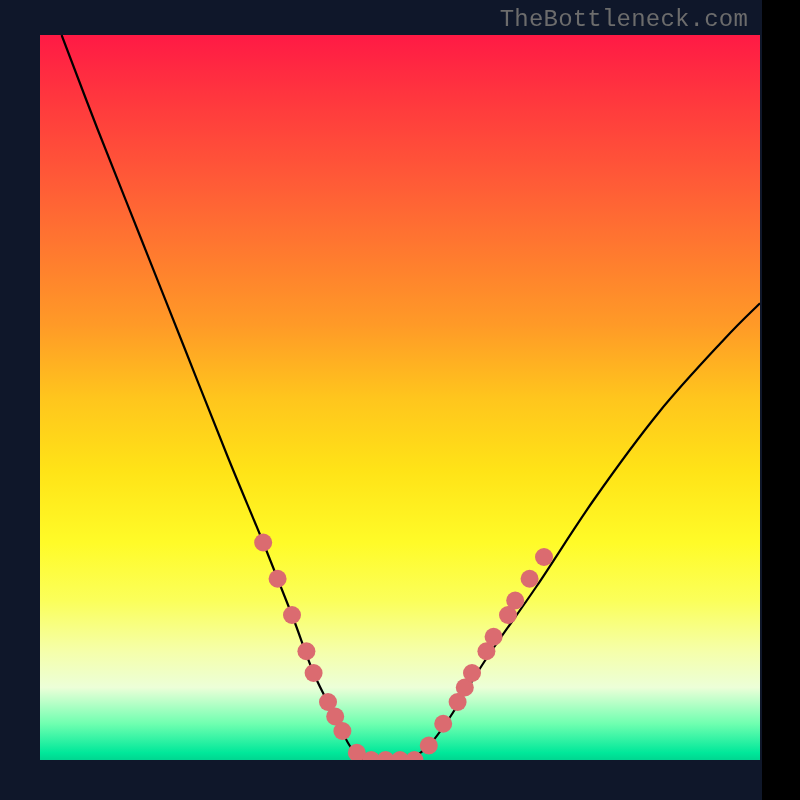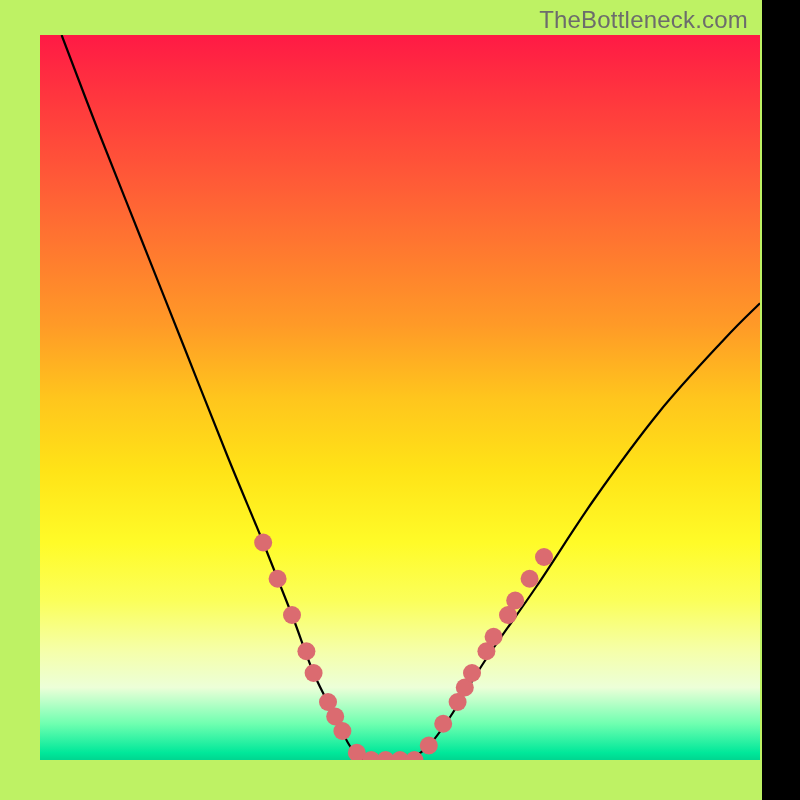--- a/index.html
+++ b/index.html
@@ -10,21 +10,22 @@
     overflow: hidden;
     background: #000;
     font-family: Arial, Helvetica, sans-serif;
   }
   .frame {
     position: absolute;
     left: 0;
     top: 0;
     width: 762px;
     height: 800px;
-    background: #bef264;
+    background: #0f172a;
+    font-family: Liberation Mono, monospace;
   }
   .plot {
     position: absolute;
     left: 40px;
     top: 35px;
     width: 720px;
     height: 725px;
     background: linear-gradient(
       to bottom,
       #ff1a45 0%,

